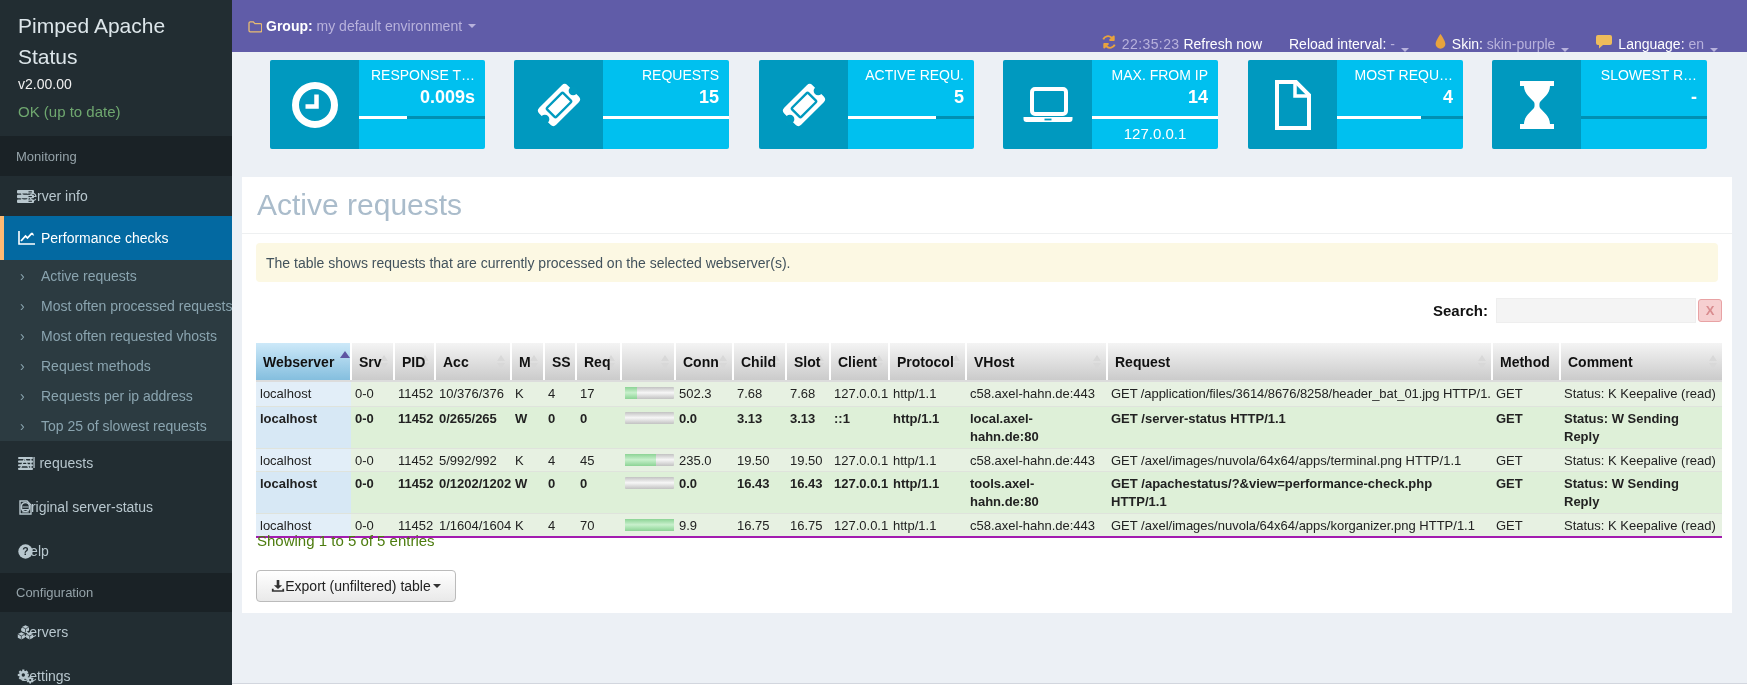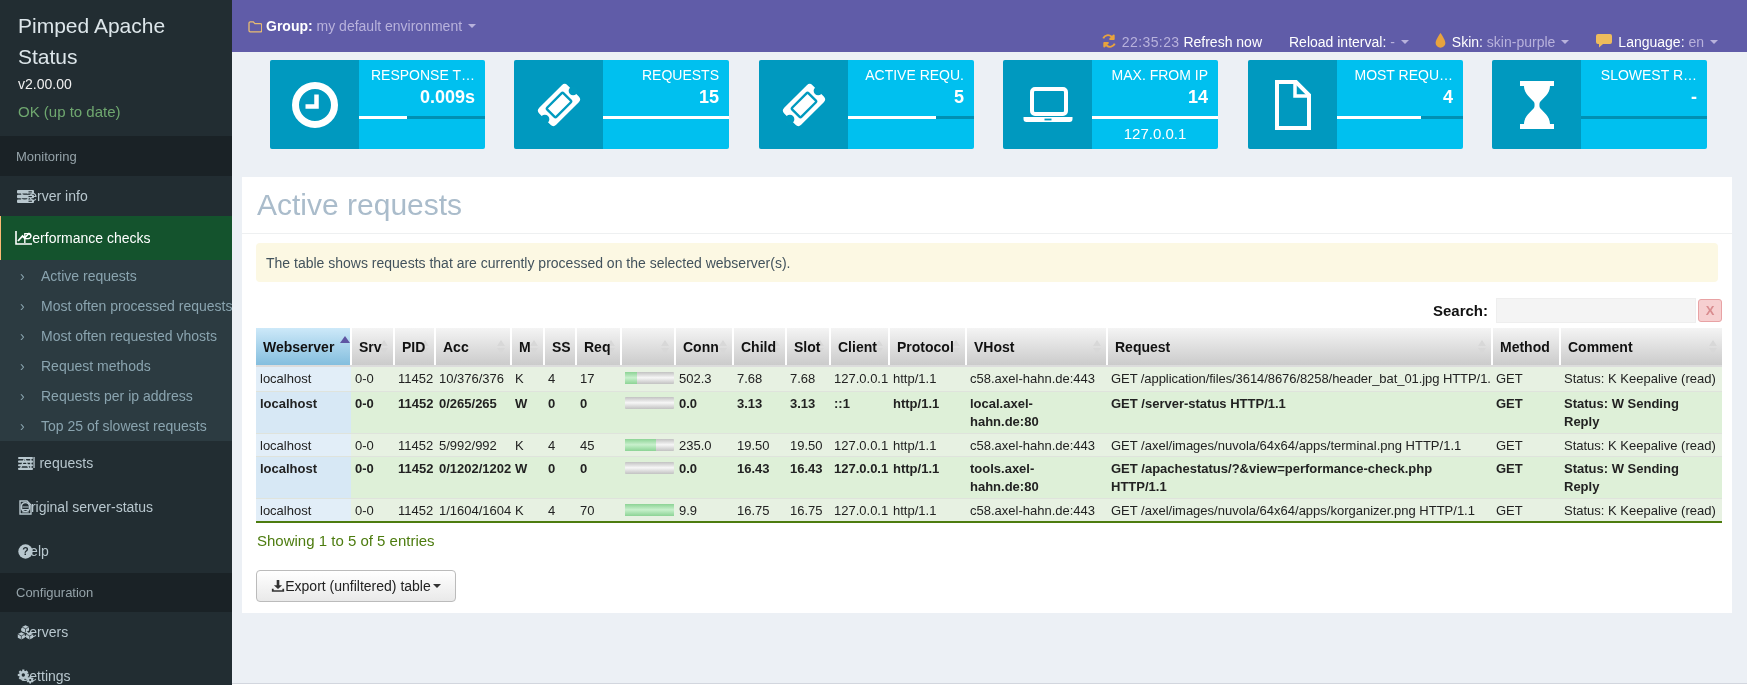--- a/index.html
+++ b/index.html
@@ -9,29 +9,29 @@
 .sidebar{position:absolute;left:0;top:0;width:232px;height:685px;background:#222d32;z-index:5}
 .sidebar .abs{position:absolute;left:0;width:232px}
 .sidebar .brand-t{top:10px;left:18px;color:#dde6ea;font-size:21px;line-height:31px;font-weight:normal}
 .sidebar .brand-v{top:75px;left:18px;color:#f0f0f0;font-size:14px;line-height:18px}
 .sidebar .brand-ok{top:103px;left:18px;color:#6fa76f;font-size:15px;line-height:18px}
 .mhead{background:#1a2226;color:#95a3a9;font-size:13px;padding-left:16px;display:flex;align-items:center}
 .mh1{top:136px;height:40px}
 .mh2{top:573px;height:39px}
 .mitem{height:44px;color:#b8c7ce;font-size:14px;display:flex;align-items:center;padding-left:20px}
 .mitem .mico{position:absolute;left:16px;width:18px;height:44px;display:flex;align-items:center;justify-content:center}
-.mitem.active{background:#14532d;color:#fff;border-left:1px solid #fdba74;padding-left:22px}
+.mitem.active{background:#0369a1;color:#fff;border-left:4px solid #fdba74;padding-left:37px}
 .mitem.active .mico{left:13px}
 .submenu{top:260px;height:181px;background:#2c3b41}
 .sitem{position:absolute;left:0;width:232px;height:30px;color:#8aa4af;font-size:14px;line-height:30px;padding-left:41px;white-space:nowrap}
 .sitem .chev{position:absolute;left:20px;top:0;font-size:14px}
 
 .navbar{position:absolute;left:232px;top:0;width:1515px;height:52px;background:#605ca8;color:#fff;z-index:4;font-size:14px}
 .nb-left{position:absolute;left:16px;top:0;height:52px;display:flex;align-items:center}
-.nb-right{position:absolute;right:29px;top:16px;height:52px;display:flex;align-items:center}
+.nb-right{position:absolute;right:29px;top:0;height:52px;display:flex;align-items:flex-end}
 .nb-dim{color:#b8b2dc}
 .caret{display:inline-block;width:0;height:0;border-left:4px solid transparent;border-right:4px solid transparent;border-top:4px solid #b8b2dc;vertical-align:middle;margin-left:6px}
 .nbico{display:inline-block;vertical-align:-2px;margin-right:6px}
 
 .tile{position:absolute;top:60px;width:215px;height:89px;background:#00c0ef;border-radius:2px;color:#fff}
 .tile .ticon{position:absolute;left:0;top:0;width:89px;height:89px;background:rgba(0,0,0,0.2);border-radius:2px 0 0 2px;display:flex;align-items:center;justify-content:center}
 .tile .tcontent{position:absolute;left:89px;right:0;top:0;bottom:0;padding:7px 10px 0;text-align:right}
 .tile .tlabel{font-size:14px;white-space:nowrap;overflow:hidden}
 .tile .tvalue{font-size:18px;font-weight:bold;margin-top:4px}
 .tile .tprog{position:absolute;left:89px;right:0;top:56px;height:2.5px;background:rgba(0,0,0,0.25)}
@@ -39,21 +39,21 @@
 .tile .tdesc{position:absolute;left:89px;right:0;top:65px;font-size:15px;text-align:center}
 
 .box{position:absolute;left:242px;top:177px;width:1490px;height:436px;background:#fff;z-index:2}
 .box h2{font-size:30px;font-weight:normal;color:#aabccb;padding:11px 15px 0;height:57px;border-bottom:1px solid #eef0f1}
 .alert{margin:9px 14px 0;height:39px;background:#fcf8e3;border:none;border-radius:4px;color:#42525c;font-size:14px;padding:12px 10px;line-height:16px}
 .searchrow{position:absolute;right:10px;top:121px;height:26px}
 .searchrow label{font-weight:bold;font-size:15px;color:#111;margin-right:8px;vertical-align:middle}
 .searchrow input{width:200px;height:25px;background:#f4f4f4;border:1px solid #eee;vertical-align:middle;outline:none}
 .xbtn{display:inline-block;width:24px;height:23px;background:#f6cfd0;border:1px solid #e8a2a4;border-radius:3px;color:#d98c8f;font-weight:bold;text-align:center;line-height:21px;font-size:13px;vertical-align:middle;margin-left:2px}
 
-table{border-collapse:collapse;table-layout:fixed;position:absolute;left:14px;top:151px;width:1466px;border-bottom:2px solid #4d7c0f}
+table{border-collapse:collapse;table-layout:fixed;position:absolute;left:14px;top:166px;width:1466px;border-bottom:2px solid #a21caf}
 th{background:linear-gradient(#f4f4f4,#cbcbcb);font-size:14px;font-weight:bold;color:#111;text-align:left;padding:0 4px 0 7px;height:38px;border-right:2px solid #fff;position:relative;overflow:hidden;white-space:nowrap}
 th:last-child{border-right:none}
 thead th{border-bottom:2px solid #dcdcdc}
 th.sorted{background:linear-gradient(#cde9f9,#84bede)}
 td{font-size:13px;color:#222;padding:3px 4px;vertical-align:top;line-height:18px;overflow:hidden;white-space:nowrap}
 tr.bold td{padding-bottom:2px}
 tr.thin td{padding-bottom:1px}
 .tight{letter-spacing:-.07px}
 tr.r td{border-top:1px solid #dfe3dc}
 td.ws{background:#e2eef8}

